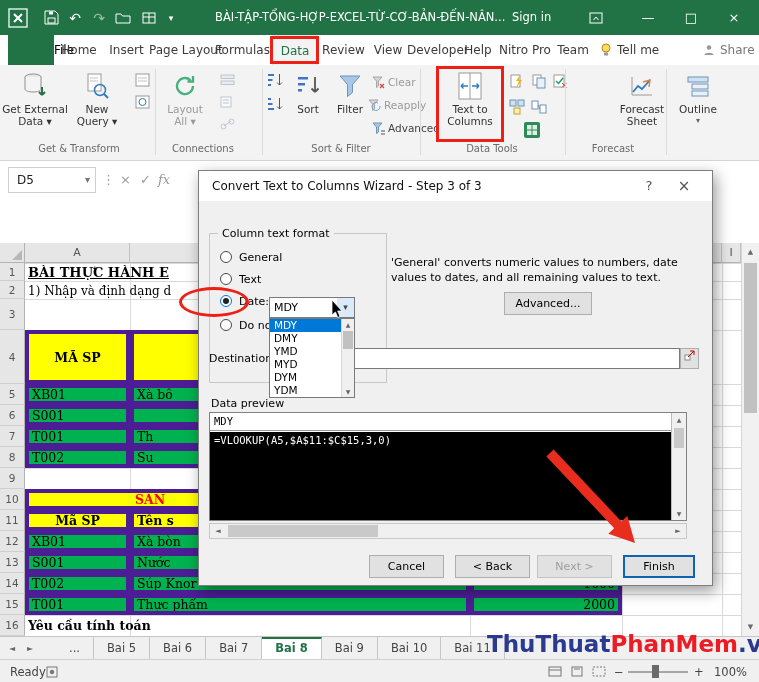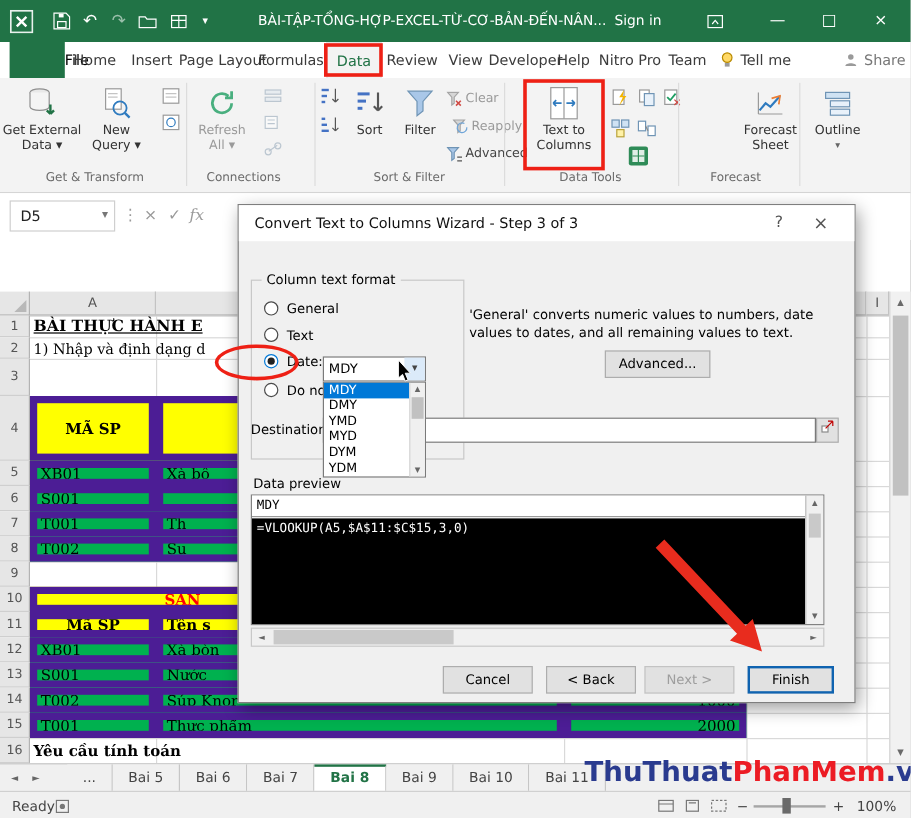--- a/index.html
+++ b/index.html
@@ -40,21 +40,21 @@
   .namebox { position:absolute; left:8px; top:6px; width:88px; height:26px; border:1px solid #cfcfcf; font-size:12px; color:#222; line-height:24px; padding-left:8px; background:#fff; }
   .namebox .nb-caret { position:absolute; right:5px; top:0; color:#777; font-size:10px; }
   .fbar-glyph { position:absolute; top:6px; height:26px; line-height:26px; color:#9a9a9a; font-size:13px; }
 
   
   .hdrcell { position:absolute; top:243px; height:20px; background:#e6e6e6; border-right:1px solid #c3c3c3; border-bottom:1px solid #b3b3b3; font-size:11px; color:#555; text-align:center; line-height:19px; z-index:2; }
   .corner { position:absolute; top:243px; left:0; width:25px; height:20px; background:#e6e6e6; border-right:1px solid #b3b3b3; border-bottom:1px solid #b3b3b3; z-index:2; }
   .corner::after { content:""; position:absolute; right:2px; bottom:2px; border-left:10px solid transparent; border-bottom:10px solid #b8b8b8; }
   .rownum { position:absolute; left:0; width:25px; background:#e6e6e6; border-right:1px solid #b3b3b3; border-bottom:1px solid #cfcfcf; font-size:10.5px; color:#555; display:flex; align-items:center; justify-content:center; z-index:2; }
   .gline { position:absolute; background:#d9d9d9; z-index:1; }
-  .cell { position:absolute; border:6px solid #4c1d95; font-family:"DejaVu Serif","Liberation Serif",serif; font-size:12.5px; color:#000; padding:0 3px; overflow:hidden; white-space:nowrap; display:flex; align-items:center; z-index:3; }
+  .cell { position:absolute; border:4px solid #4c1d95; font-family:"DejaVu Serif","Liberation Serif",serif; font-size:12.5px; color:#000; padding:0 3px; overflow:hidden; white-space:nowrap; display:flex; align-items:center; z-index:3; }
   .cy { background:#ffff00; }
   .cg { background:#00b14f; }
   .cc { justify-content:center; font-weight:bold; }
   .cr { justify-content:flex-end; }
   .freetext { position:absolute; font-family:"DejaVu Serif","Liberation Serif",serif; color:#000; white-space:nowrap; z-index:3; }
   .vscroll { position:absolute; left:741px; top:243px; width:18px; height:393px; background:#f1f1f1; border-left:1px solid #d4d4d4; z-index:2; }
   .vs-btn { position:absolute; left:0; width:17px; height:18px; text-align:center; line-height:18px; font-size:7px; color:#6a6a6a; }
   .vs-thumb { position:absolute; left:2px; width:13px; background:#c1c1c1; }
 
   
@@ -230,21 +230,21 @@
     </div>
     <div class="gsep" style="left:155px"></div>
 
     <div class="rbig" style="left:158px;width:54px">
       <span class="ric">
         <svg width="26" height="26">
             <path d="M21 13a8 8 0 1 1-2.6-5.9" fill="none" stroke="#1e9e62" stroke-width="2.3" opacity=".8"></path>
             <path d="M21 3v5.5h-5.5" fill="none" stroke="#1e9e62" stroke-width="2.3" opacity=".8"></path>
           </svg>
       </span>
-      <span class="rlbl dimtxt">Refresh</span>
+      <span class="rlbl dimtxt">Layout</span>
       <span class="rlbl dimtxt">All ▾</span>
     </div>
     <div class="rsic" style="left:218px;top:6px">
       <svg width="15" height="12" opacity=".55">
           <rect x="1" y="1" width="13" height="3.5" fill="#dfe7ef" stroke="#8fa3b5"></rect>
           <rect x="1" y="7" width="13" height="3.5" fill="#dfe7ef" stroke="#8fa3b5"></rect>
         </svg>
     </div>
     <div class="rsic" style="left:218px;top:28px">
       <svg width="15" height="12" opacity=".55">
@@ -297,21 +297,21 @@
       </span>
       <span class="rlbl">Filter</span>
     </div>
     <div class="rsmall" style="left:372px;top:8px">
       <svg width="13" height="13">
           <path d="M1 1h9l-3.5 4v5l-2 1.5V5z" fill="#d6d6d6" stroke="#a5a5a5"></path>
           <path d="M8 8l4 4m0-4l-4 4" stroke="#d04a44" stroke-width="1.3"></path>
         </svg>
       <span class="dimtxt">Clear</span>
     </div>
-    <div class="rsmall" style="left:377px;top:31px">
+    <div class="rsmall" style="left:368px;top:31px">
       <svg width="13" height="13">
           <path d="M1 1h9l-3.5 4v5l-2 1.5V5z" fill="#d6d6d6" stroke="#a5a5a5"></path>
           <path d="M12 7a4 4 0 1 1-2-3" fill="none" stroke="#6fa5d8"></path>
         </svg>
       <span class="dimtxt">Reapply</span>
     </div>
     <div class="rsmall" style="left:372px;top:54px">
       <svg width="13" height="13">
           <path d="M1 1h9l-3.5 4v5l-2 1.5V5z" fill="#a9c7e8" stroke="#6f94b5"></path>
           <line x1="9" y1="9" x2="13" y2="9" stroke="#555"></line>

